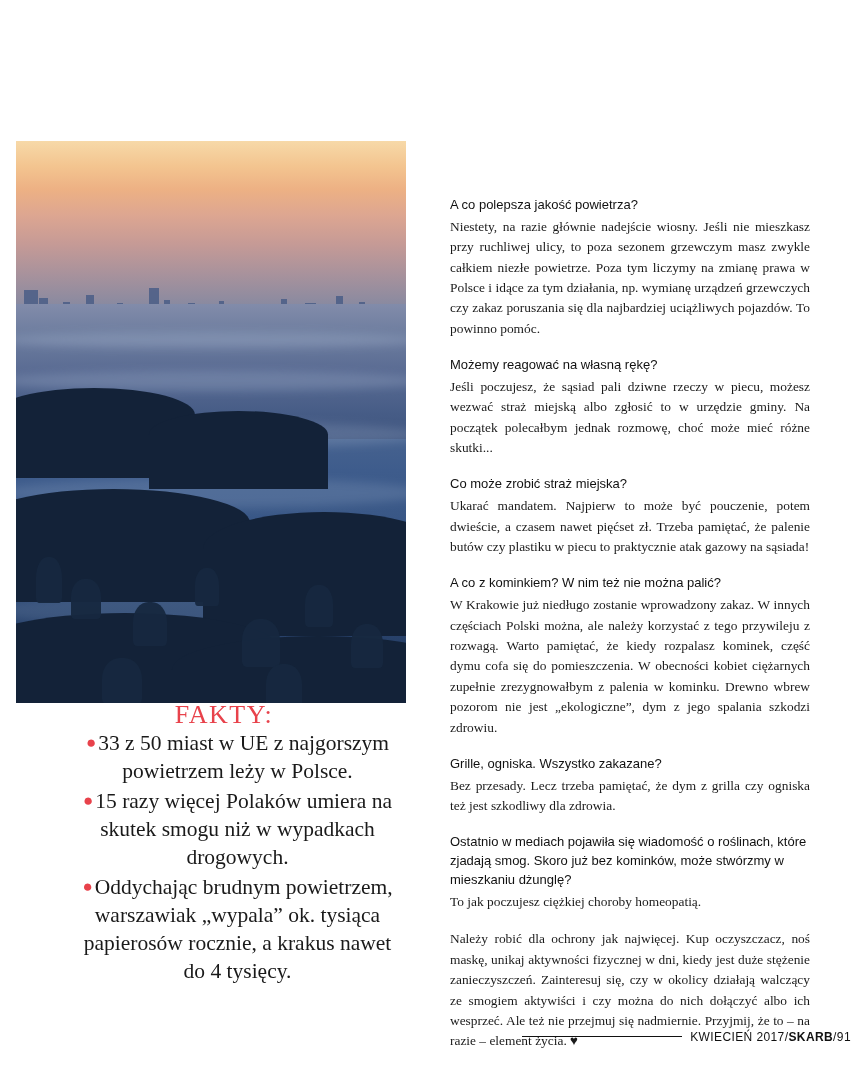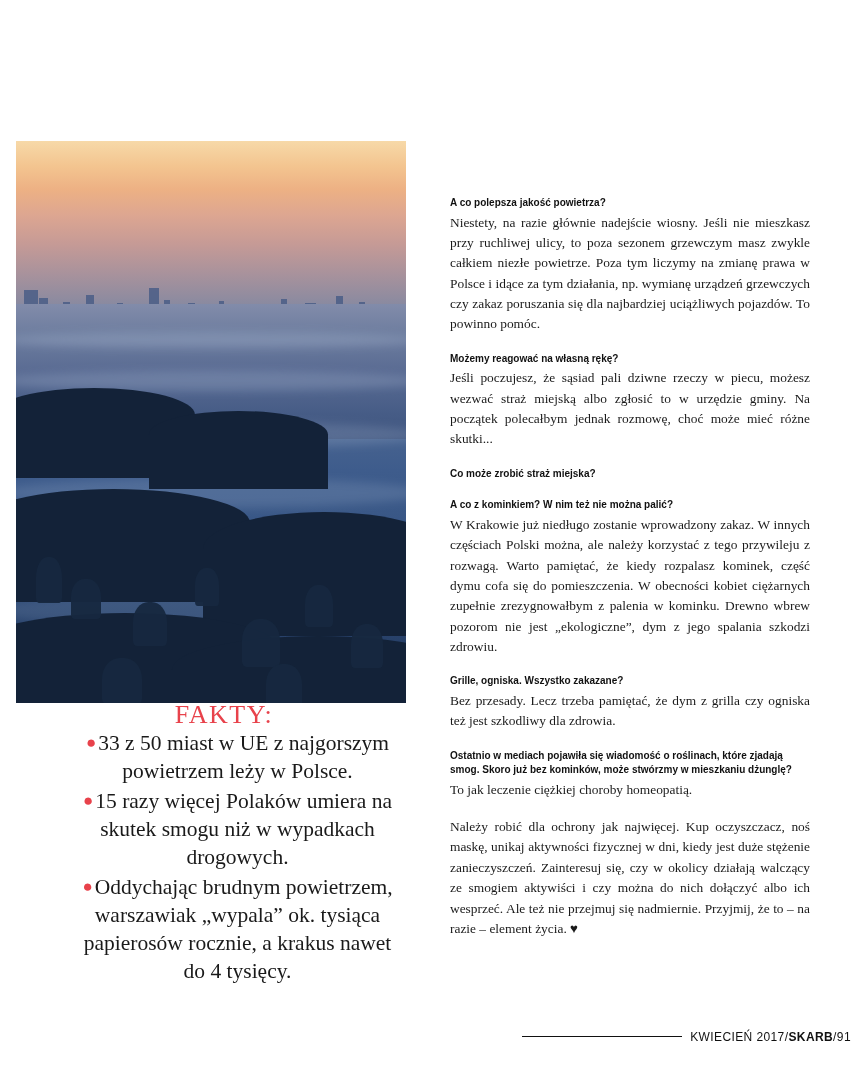--- a/index.html
+++ b/index.html
@@ -131,22 +131,22 @@
   
   .col {
     position: absolute;
     left: 450px;
     top: 196px;
     width: 360px;
   }
   .sec { margin-bottom: 17px; }
   .q {
     font-family: "Liberation Sans", sans-serif;
-    font-weight: bold;
-    font-size: 10px;
+    font-weight: normal;
+    font-size: 13px;
     line-height: 1.45;
     color: #111;
     margin-bottom: 2px;
   }
   .a {
     font-family: "Liberation Serif", serif;
     font-size: 13.4px;
     line-height: 1.52;
     text-align: justify;
     color: #1a1a1a;
@@ -238,32 +238,33 @@
   <div class="sec">
     <div class="q">A co polepsza jakość powietrza?</div>
     <div class="a">Niestety, na razie głównie nadejście wiosny. Jeśli nie mieszkasz przy ruchliwej ulicy, to poza sezonem grzewczym masz zwykle całkiem niezłe powietrze. Poza tym liczymy na zmianę prawa w Polsce i idące za tym działania, np. wymianę urządzeń grzewczych czy zakaz poruszania się dla najbardziej uciążliwych pojazdów. To powinno pomóc.</div>
   </div>
   <div class="sec">
     <div class="q">Możemy reagować na własną rękę?</div>
     <div class="a">Jeśli poczujesz, że sąsiad pali dziwne rzeczy w piecu, możesz wezwać straż miejską albo zgłosić to w urzędzie gminy. Na początek polecałbym jednak rozmowę, choć może mieć różne skutki...</div>
   </div>
   <div class="sec">
     <div class="q">Co może zrobić straż miejska?</div>
+    <div class="a">Ukarać mandatem. Najpierw to może być pouczenie, potem dwieście, a czasem nawet pięćset zł. Trzeba pamiętać, że palenie butów czy plastiku w piecu to praktycznie atak gazowy na sąsiada!</div>
   </div>
   <div class="sec">
     <div class="q">A co z kominkiem? W nim też nie można palić?</div>
     <div class="a">W Krakowie już niedługo zostanie wprowadzony zakaz. W innych częściach Polski można, ale należy korzystać z tego przywileju z rozwagą. Warto pamiętać, że kiedy rozpalasz kominek, część dymu cofa się do pomieszczenia. W obecności kobiet ciężarnych zupełnie zrezygnowałbym z palenia w kominku. Drewno wbrew pozorom nie jest „ekologiczne”, dym z jego spalania szkodzi zdrowiu.</div>
   </div>
   <div class="sec">
     <div class="q">Grille, ogniska. Wszystko zakazane?</div>
     <div class="a">Bez przesady. Lecz trzeba pamiętać, że dym z grilla czy ogniska też jest szkodliwy dla zdrowia.</div>
   </div>
   <div class="sec">
     <div class="q">Ostatnio w mediach pojawiła się wiadomość o roślinach, które zjadają smog. Skoro już bez kominków, może stwórzmy w mieszkaniu dżunglę?</div>
-    <div class="a">To jak leczenie ciężkiej choroby homeopatią.</div>
+    <div class="a">To jak poczujesz ciężkiej choroby homeopatią.</div>
   </div>
   <div class="sec">
     <div class="a">Należy robić dla ochrony jak najwięcej. Kup oczyszczacz, noś maskę, unikaj aktywności fizycznej w dni, kiedy jest duże stężenie zanieczyszczeń. Zainteresuj się, czy w okolicy działają walczący ze smogiem aktywiści i czy można do nich dołączyć albo ich wesprzeć. Ale też nie przejmuj się nadmiernie. Przyjmij, że to – na razie – element życia. ♥</div>
   </div>
 </div>
 
 <div class="footer">
   <span class="rule"></span><span>KWIECIEŃ 2017</span><span>/</span><b>SKARB</b><span class="pg">/91</span>
 </div>
 

